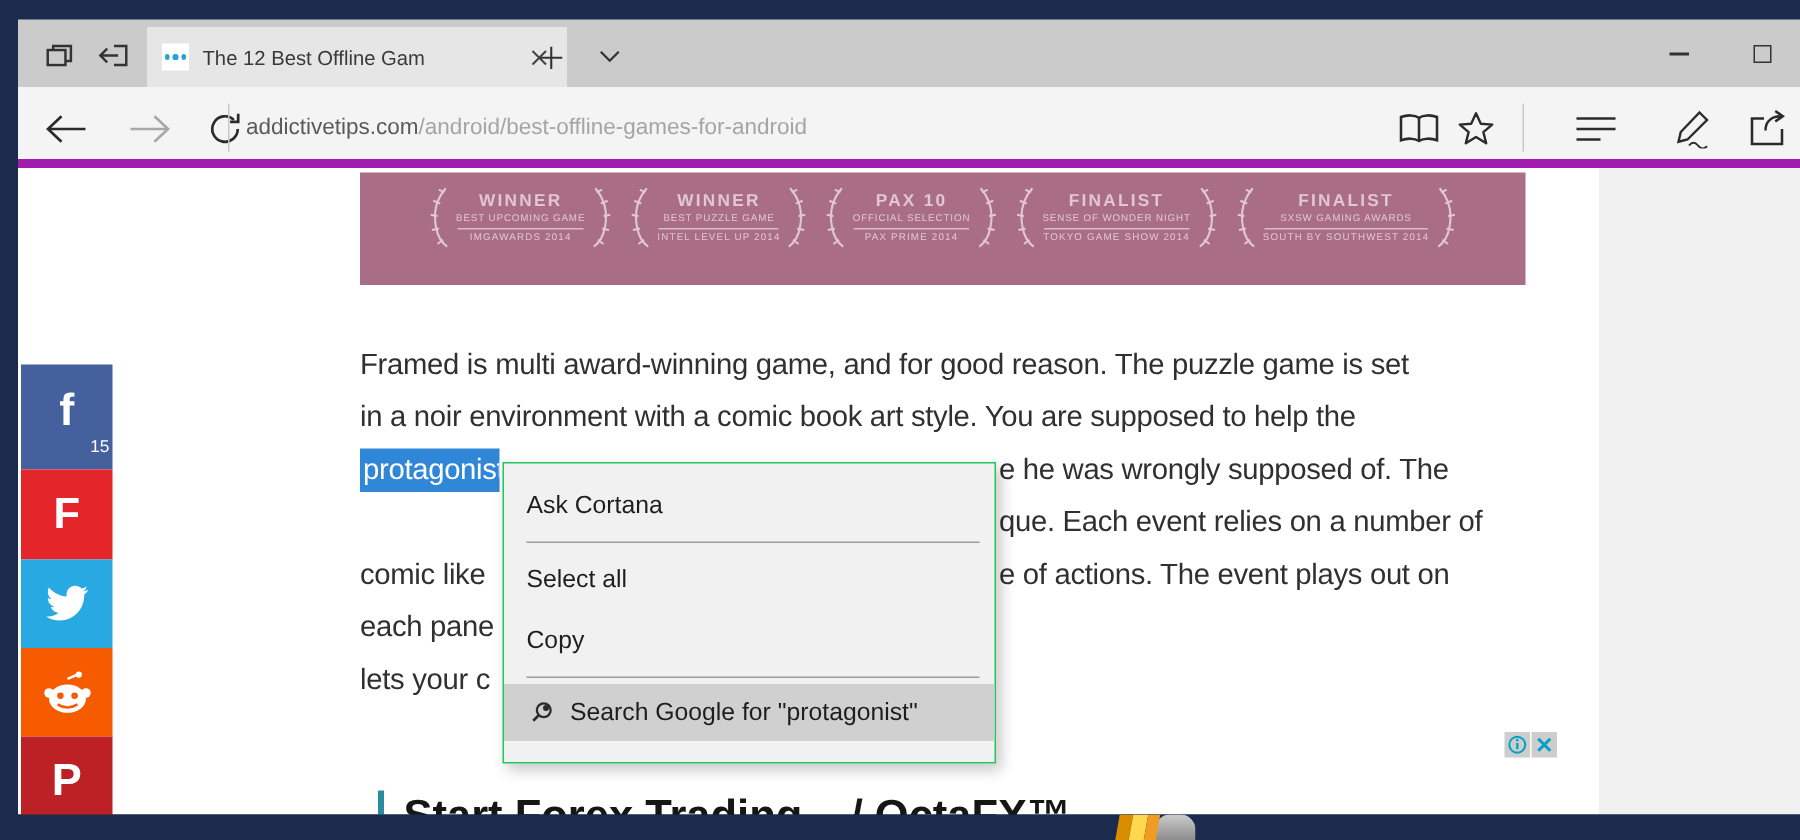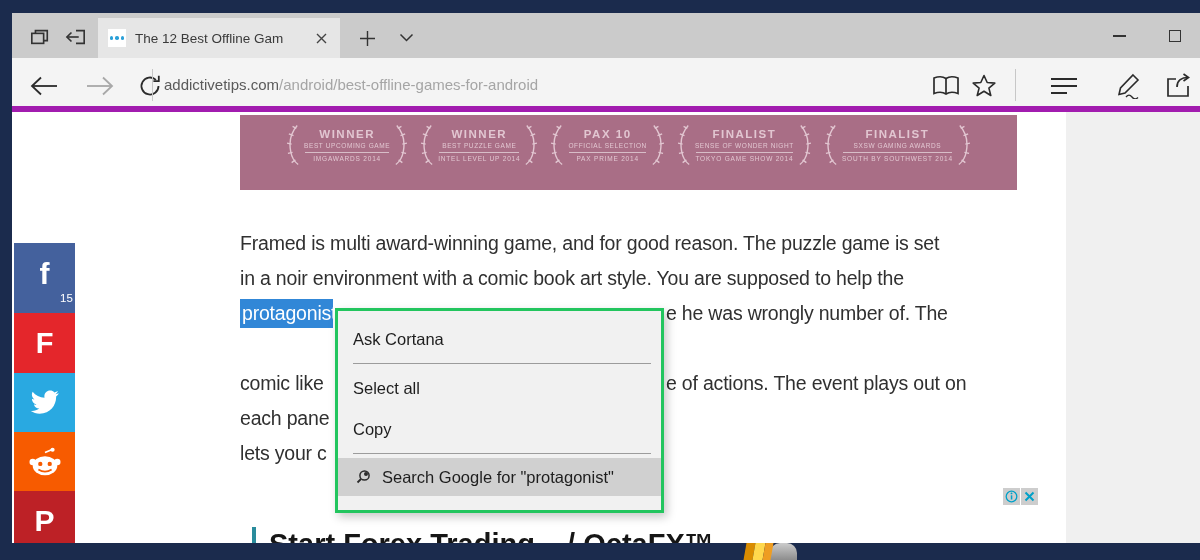--- a/index.html
+++ b/index.html
@@ -3,21 +3,21 @@
 <meta charset="utf-8">
 <style>
   * { margin:0; padding:0; box-sizing:border-box; }
   body { background:#1b2b4d; }
   .root { position:relative; width:1200px; height:560px; background:#1b2b4d;
           font-family:"Liberation Sans",sans-serif; overflow:hidden; }
 
   
   .tabbar { position:absolute; left:12px; top:13px; right:0; height:45px; background:#cbcbcb; }
   .chromebtn { position:absolute; top:12px; width:28px; height:24px; display:flex; align-items:center; justify-content:center; }
-  .tab { position:absolute; left:86px; top:5px; width:242px; height:40px; background:#e6e6e6;
+  .tab { position:absolute; left:86px; top:5px; width:280px; height:40px; background:#e6e6e6;
          display:flex; align-items:center; padding:0 10px; gap:9px; }
   .favicon { width:18px; height:18px; background:#fff; display:flex; align-items:center; justify-content:center; gap:2px; flex:none; }
   .favdot { width:3.5px; height:3.5px; border-radius:50%; background:#2aa0d8; }
   .tabtitle { font-size:13.5px; color:#3a3a3a; white-space:nowrap; overflow:hidden; flex:1; }
   .tabclose { flex:none; display:flex; align-items:center; justify-content:center; width:18px; height:18px; }
   .newtab { position:absolute; left:342px; top:13px; width:26px; height:24px; display:flex; align-items:center; justify-content:center; }
   .tablist { position:absolute; left:382px; top:15px; width:24px; height:20px; display:flex; align-items:center; justify-content:center; }
   .winmin { position:absolute; left:1090px; top:10px; width:34px; height:26px; display:flex; align-items:center; justify-content:center; }
   .winmax { position:absolute; left:1146px; top:10px; width:34px; height:26px; display:flex; align-items:center; justify-content:center; }
   .minbar { width:13px; height:1.5px; background:#333; }
@@ -59,21 +59,21 @@
   
   .aline { position:absolute; font-size:19.5px; letter-spacing:-0.2px; color:#303030;
            line-height:35px; height:35px; white-space:nowrap; z-index:2; }
   .lleft { left:240px; }
   .lright { left:666px; }
   .selection { display:block; width:93px; height:29px; margin-top:3px; line-height:29px; padding-left:2px;
                overflow:hidden; background:#3187d7; color:#fff; }
 
   
   .ctx { position:absolute; left:335px; top:308px; width:329px; background:#f1f1f1;
-         border:3px solid #22c55e; box-shadow:3px 4px 9px rgba(0,0,0,.22);
+         border:1px solid #22c55e; box-shadow:3px 4px 9px rgba(0,0,0,.22);
          padding:8px 0 14px; font-size:16.5px; color:#1e1e1e; z-index:40; }
   .ctx-item { height:41px; display:flex; align-items:center; padding-left:15px; }
   .ctx-div { border-top:1px solid #9c9c9c; margin:3px 10px 4px 15px; }
   .ctx-hl { height:38px; background:#d0d0d0; display:flex; align-items:center; padding-left:17px; gap:11px; }
 
   
   .adc { position:absolute; top:488px; width:17px; height:17px; background:#cdcdcd;
          display:flex; align-items:center; justify-content:center; z-index:3; }
   .adc-i { left:1003px; } .adc-x { left:1021px; }
   .ad-head { position:absolute; left:252px; top:527px; height:40px; display:flex; z-index:3; }
@@ -320,22 +320,23 @@
         </svg>
     </div>
   </div>
 
   <div class="aline lleft" style="top:226px">Framed is multi award-winning game, and for good reason. The puzzle game is set</div>
   <div class="aline lleft" style="top:261px">in a noir environment with a comic book art style. You are supposed to help the</div>
 
   <div class="aline lleft" style="top:296px">
     <span class="selection">protagonist</span>
   </div>
-  <div class="aline lright" style="top:296px">e he was wrongly number of. The</div>
-
+  <div class="aline lright" style="top:296px">e he was wrongly supposed of. The</div>
+
+  <div class="aline lright" style="top:331px">que. Each event relies on a number of</div>
 
   <div class="aline lleft" style="top:366px">comic like</div>
   <div class="aline lright" style="top:366px">e of actions. The event plays out on</div>
 
   <div class="aline lleft" style="top:401px">each pane</div>
 
   <div class="aline lleft" style="top:436px">lets your c</div>
 
   <div class="ctx">
     <div class="ctx-item">Ask Cortana</div>

